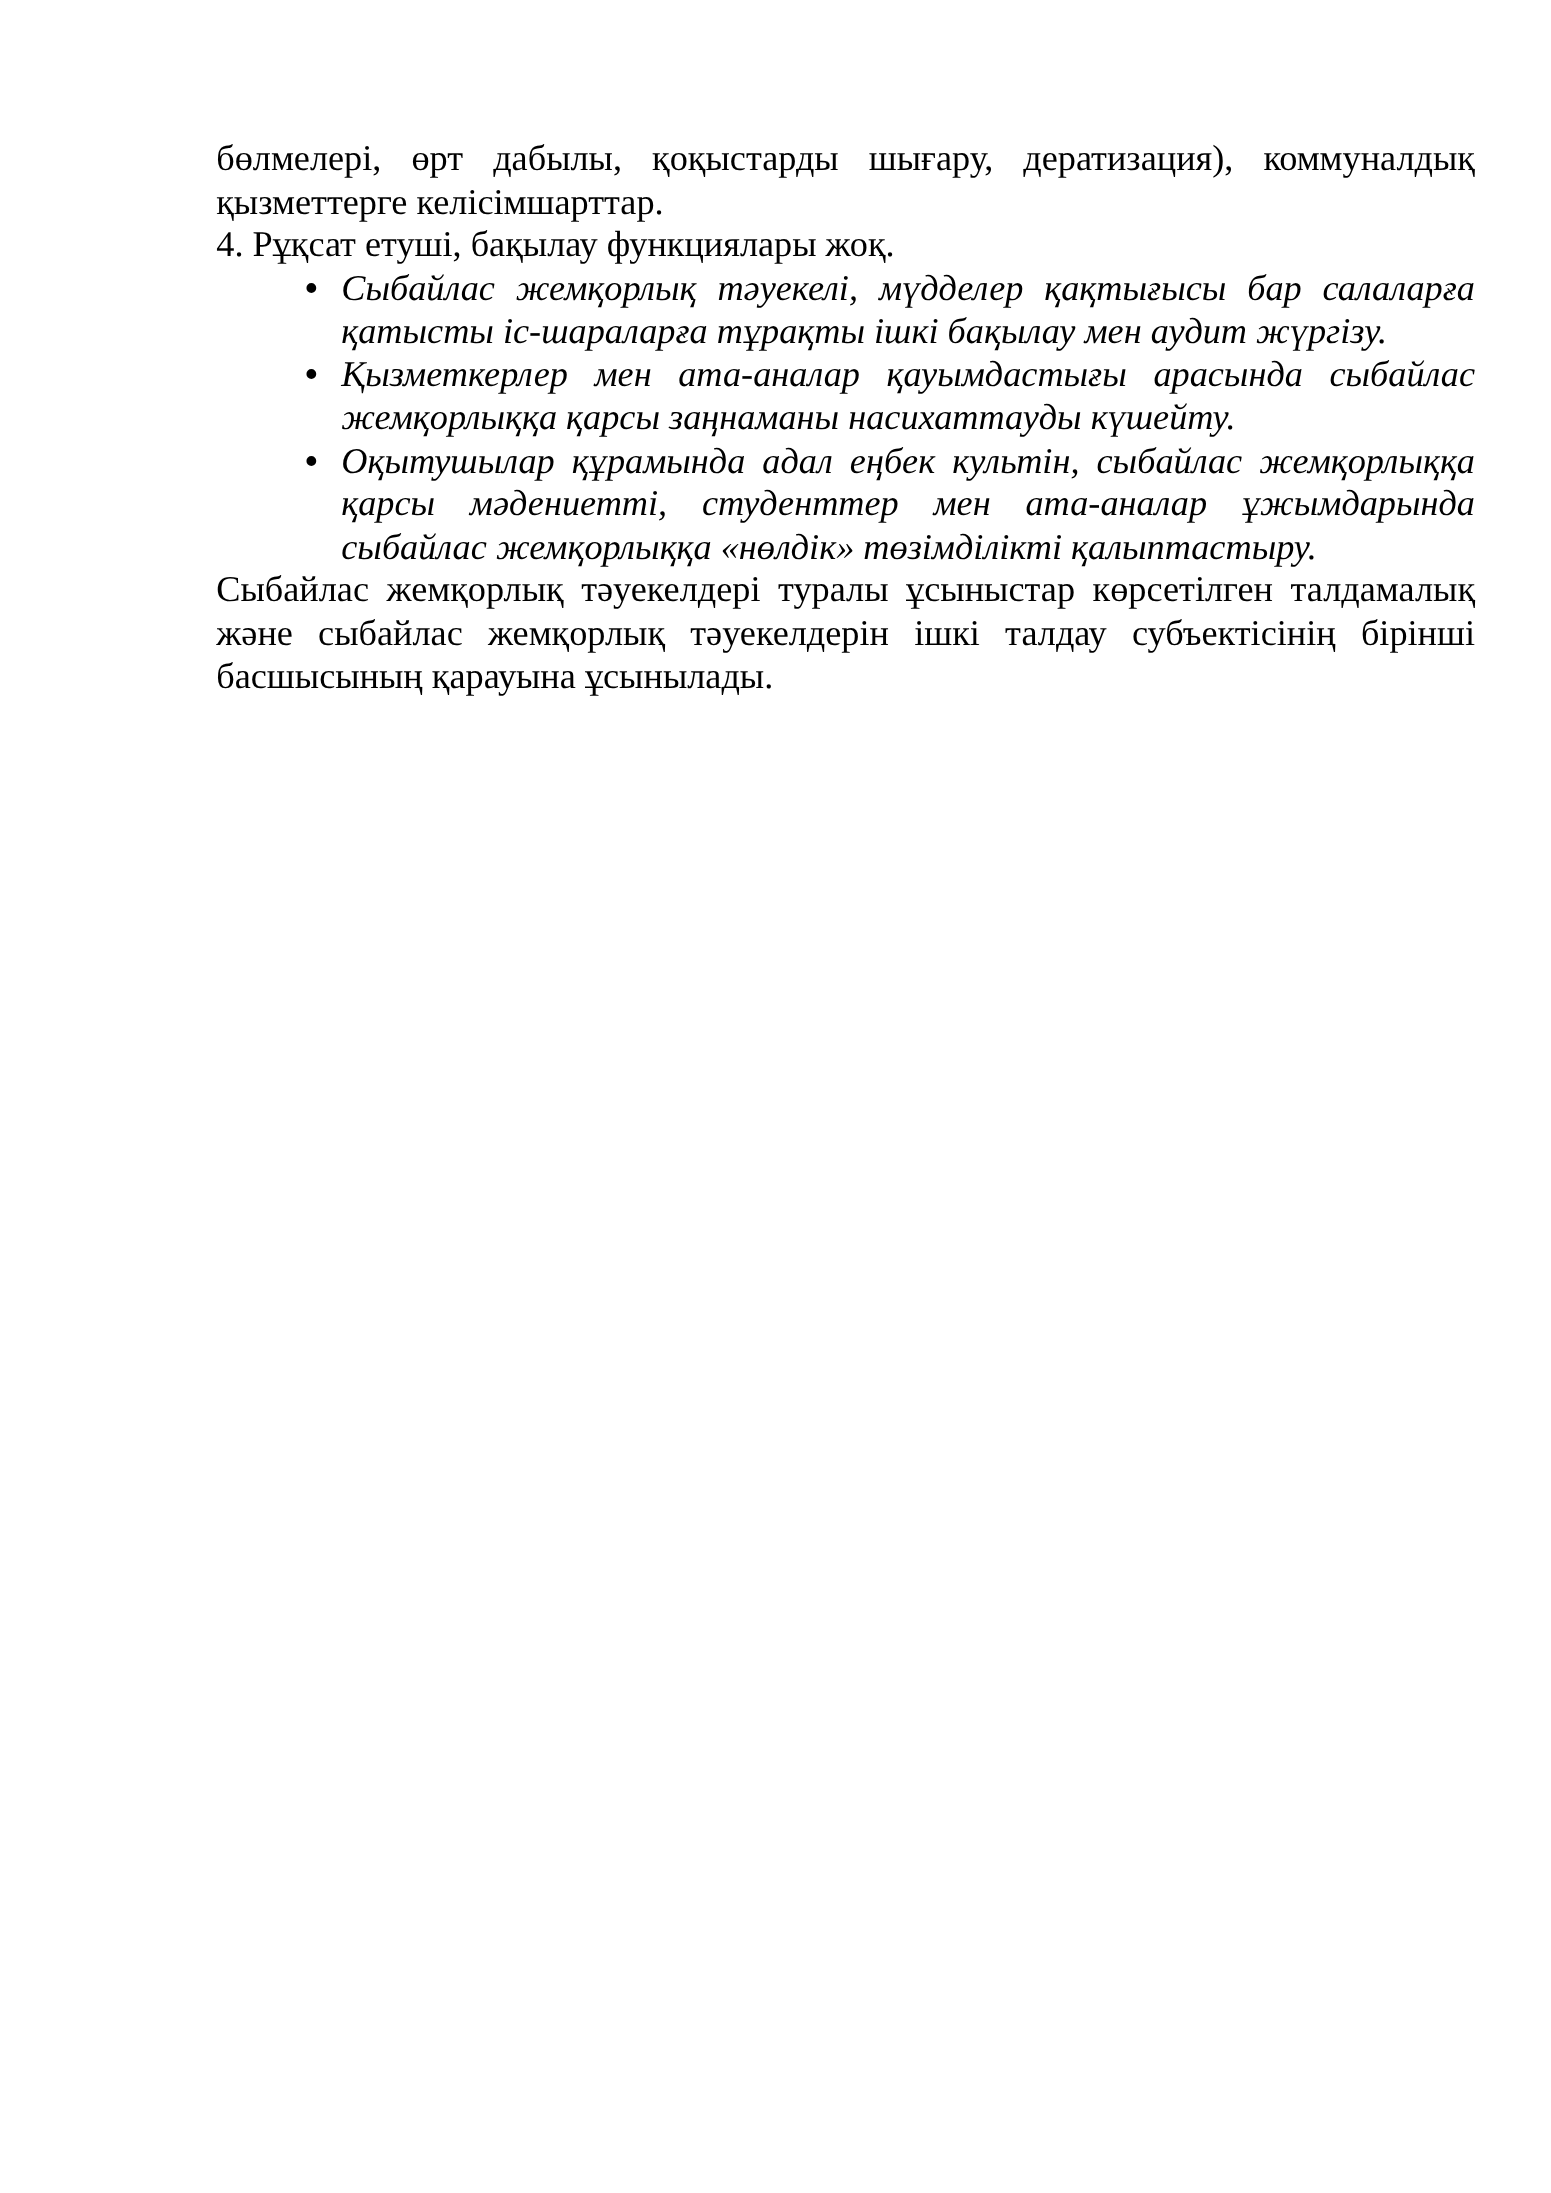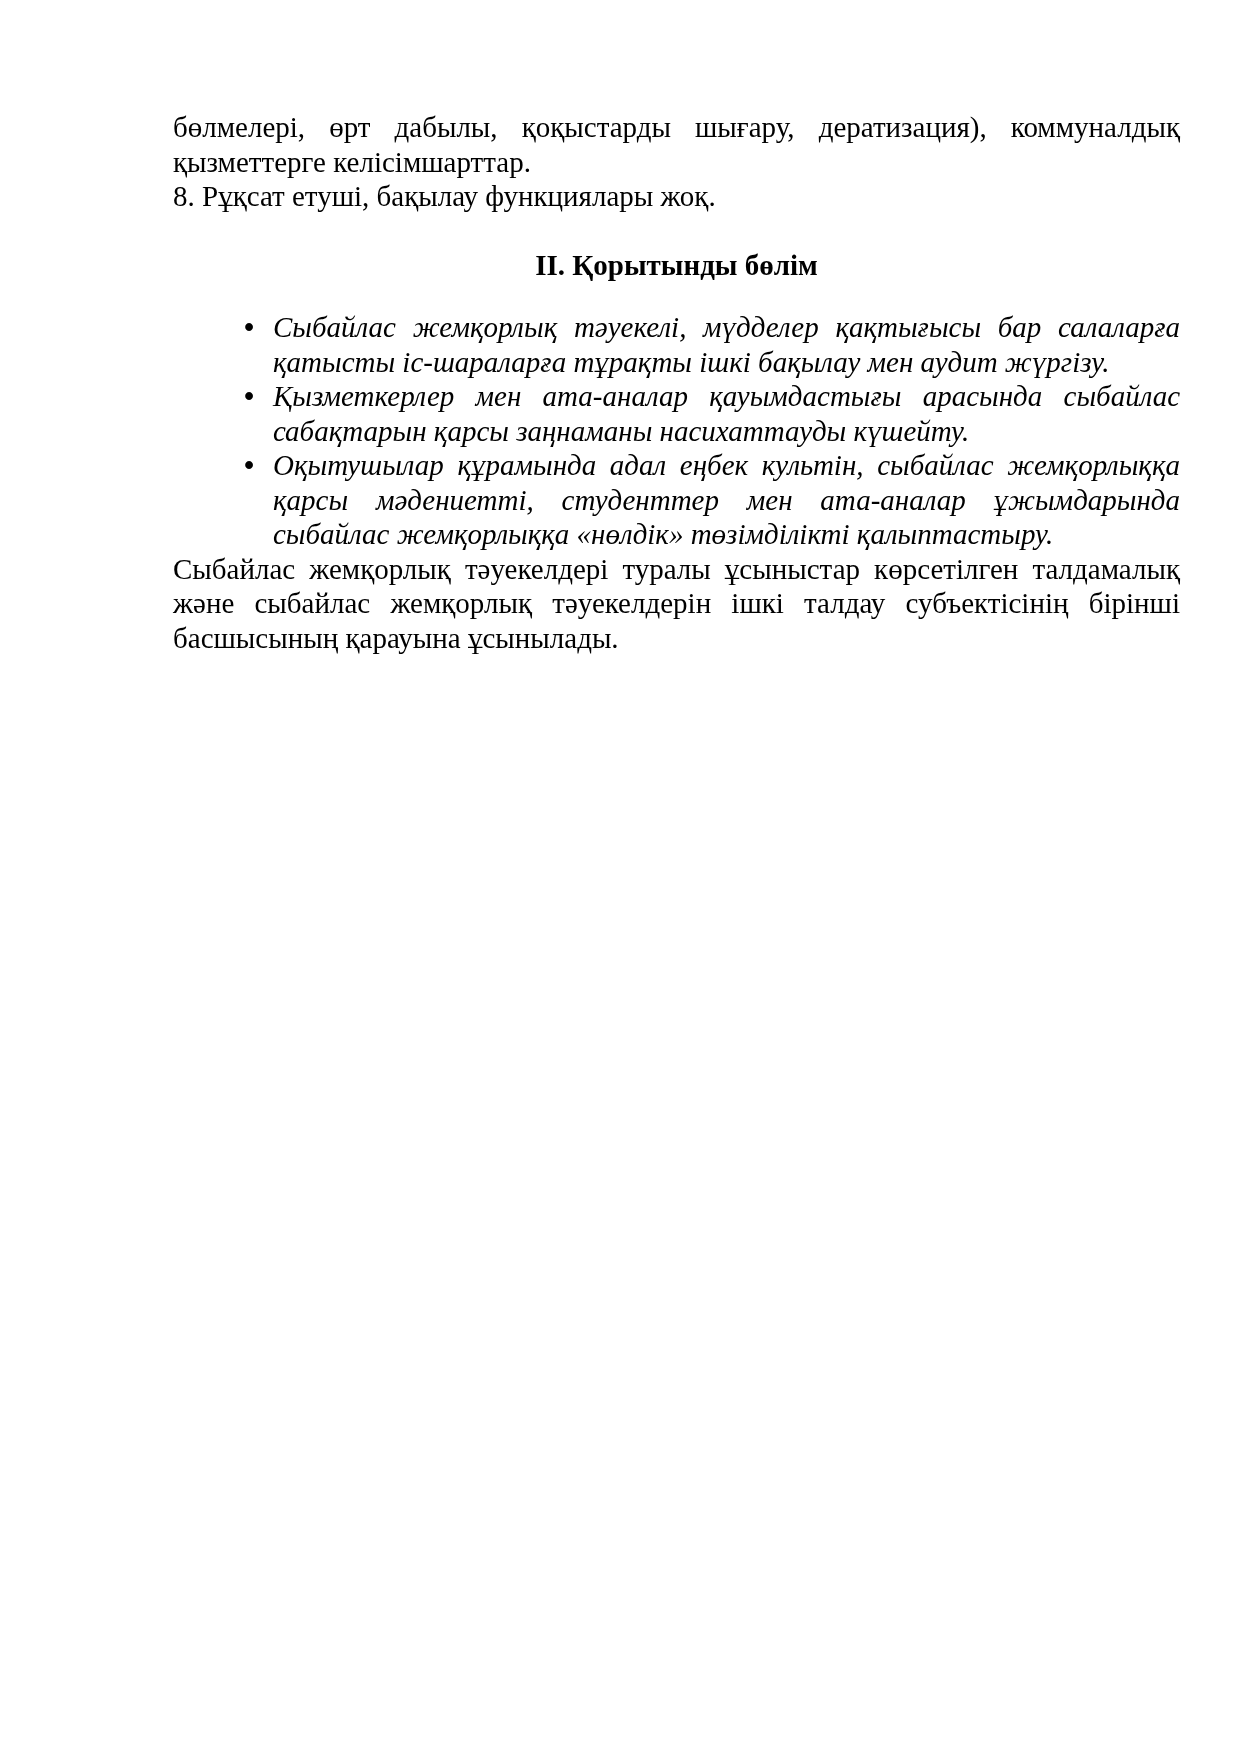--- a/index.html
+++ b/index.html
@@ -64,27 +64,26 @@
   }
 </style>
 </head>
 <body>
 
 <div class="page">
   <div class="content">
 
     <p class="para-continuation">бөлмелері, өрт дабылы, қоқыстарды шығару, дератизация), коммуналдық қызметтерге келісімшарттар.</p>
 
-    <p class="para-item4">8. Рұқсат етуші, бақылау функциялары жоқ.</p>
+    <p class="para-item4">4. Рұқсат етуші, бақылау функциялары жоқ.</p>
 
-    <p class="section-heading">ІІ. Қорытынды бөлім</p>
 
 
     <ul class="bullet-list">
       <li>Сыбайлас жемқорлық тәуекелі, мүдделер қақтығысы бар салаларға қатысты іс-шараларға тұрақты ішкі бақылау мен аудит жүргізу.</li>
-      <li>Қызметкерлер мен ата-аналар қауымдастығы арасында сыбайлас сабақтарын қарсы заңнаманы насихаттауды күшейту.</li>
+      <li>Қызметкерлер мен ата-аналар қауымдастығы арасында сыбайлас жемқорлыққа қарсы заңнаманы насихаттауды күшейту.</li>
       <li>Оқытушылар құрамында адал еңбек культін, сыбайлас жемқорлыққа қарсы мәдениетті, студенттер мен ата-аналар ұжымдарында сыбайлас жемқорлыққа «нөлдік» төзімділікті қалыптастыру.</li>
     </ul>
 
     <p class="closing-para">Сыбайлас жемқорлық тәуекелдері туралы ұсыныстар көрсетілген талдамалық және сыбайлас жемқорлық тәуекелдерін ішкі талдау субъектісінің бірінші басшысының қарауына ұсынылады.</p>
 
   </div>
 </div>
 
 </body></html>

